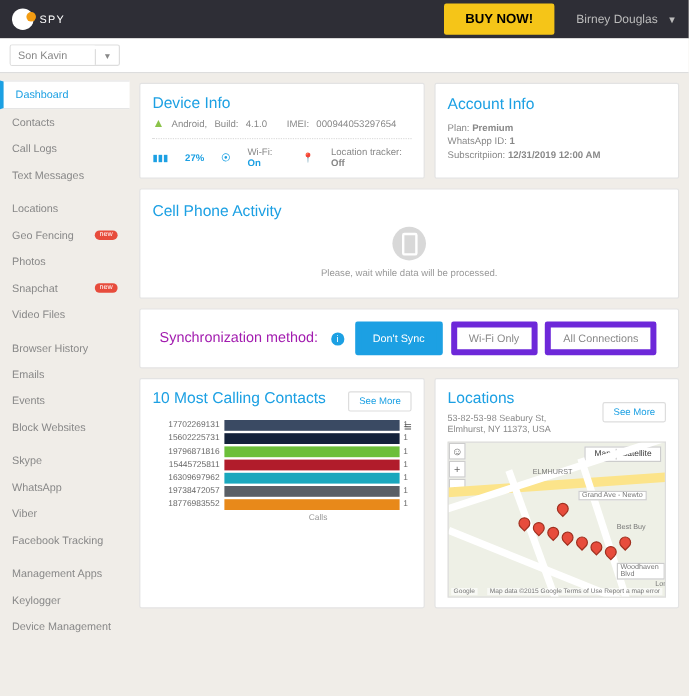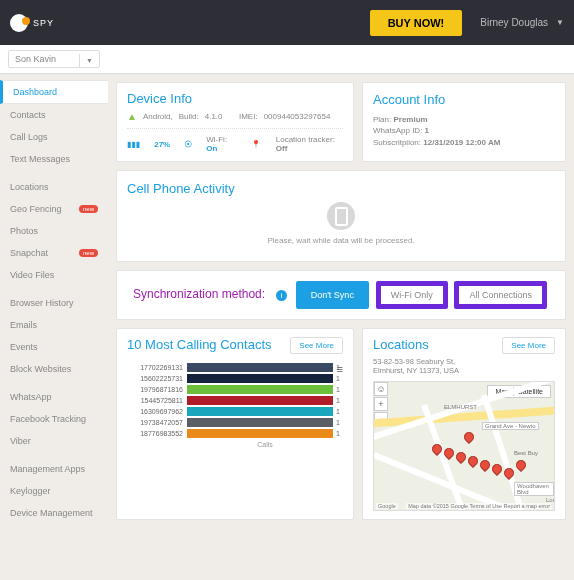--- a/index.html
+++ b/index.html
@@ -1,17 +1,17 @@
 <!DOCTYPE html>
 <html><head>
 <meta charset="utf-8">
 <style>
 *{margin:0;padding:0;box-sizing:border-box;font-family:Arial,sans-serif}
 body{background:#f0ede8;font-size:10px;color:#333;width:574px}
-.topbar{background:#2e2e36;height:45px;display:flex;align-items:center;padding:0 10px}
+.topbar{background:#2e2e36;height:32px;display:flex;align-items:center;padding:0 10px}
 .logo{display:flex;align-items:center}
 .logo-icon{width:18px;height:18px;background:#fff;border-radius:50%;position:relative}
 .logo-icon::after{content:'';position:absolute;top:3px;right:-2px;width:8px;height:8px;background:#f39c12;border-radius:50%}
 .logo-text{color:#fff;font-size:9px;margin-left:5px;letter-spacing:1px}
 .spacer{flex:1}
 .buynow{background:#f5c518;color:#000;font-weight:bold;padding:7px 18px;border:none;border-radius:2px;font-size:11px;cursor:pointer}
 .user{color:#bbb;font-size:10px;margin-left:18px;margin-right:8px}
 .caret{color:#bbb;font-size:8px}
 .subbar{background:#fff;padding:5px 8px;border-bottom:1px solid #ddd}
 .dropdown{display:inline-flex;align-items:flex-end;border:1px solid #ddd;border-radius:2px}
@@ -39,21 +39,21 @@
 .activity{text-align:center;padding:10px 10px 14px}
 .phone-icon{width:28px;height:28px;background:#d8d8d8;border-radius:50%;margin:6px auto;display:flex;align-items:center;justify-content:center}
 .phone-icon::before{content:'';width:9px;height:15px;border:2px solid #fff;border-radius:2px}
 .activity p{font-size:8px;color:#999;margin:2px}
 .sync{text-align:center;padding:10px}
 .sync-label{font-size:12px;color:#a21caf;margin-right:4px}
 .info-icon{display:inline-block;width:11px;height:11px;background:#1ca0e3;color:#fff;border-radius:50%;font-size:8px;line-height:11px;text-align:center;margin:0 4px}
 .btn{padding:4px 10px;font-size:9px;border-radius:2px;border:5px solid #6d28d9;background:#fff;color:#888;cursor:pointer;margin:0 2px}
 .btn.primary{background:#1ca0e3;color:#fff;border-color:#1ca0e3}
 .calls{flex:1}
-.card-head{display:flex;justify-content:space-between;align-items:flex-start}
+.card-head{display:flex;justify-content:space-between;align-items:center}
 .see-more{border:1px solid #ddd;color:#1ca0e3;padding:3px 8px;font-size:8px;border-radius:2px;background:#fff;cursor:pointer}
 .chart{margin-top:6px;position:relative}
 .menu-icon{position:absolute;right:0;top:0;font-size:11px;color:#555;cursor:pointer}
 .bar-row{display:flex;align-items:center;margin:2px 0;font-size:7px}
 .bar-label{width:60px;text-align:right;color:#666;padding-right:4px}
 .bar{height:9px;flex:1}
 .bar-val{width:10px;text-align:left;padding-left:3px;color:#666}
 .chart-x{text-align:center;font-size:7px;color:#999;margin-top:3px;padding-left:60px}
 .loc{width:204px}
 .loc-addr{font-size:7.5px;color:#888;line-height:1.2}
@@ -135,27 +135,30 @@
         </div>
         <div class="nav-item">
           <span>Events</span>
         </div>
         <div class="nav-item">
           <span>Block Websites</span>
         </div>
       </div>
       <div class="nav-group">
         <div class="nav-item">
+          <span>Skype</span>
+        </div>
+        <div class="nav-item">
           <span>WhatsApp</span>
         </div>
         <div class="nav-item">
+          <span>Viber</span>
+        </div>
+        <div class="nav-item">
           <span>Facebook Tracking</span>
-        </div>
-        <div class="nav-item">
-          <span>Viber</span>
         </div>
       </div>
       <div class="nav-group">
         <div class="nav-item">
           <span>Management Apps</span>
         </div>
         <div class="nav-item">
           <span>Keylogger</span>
         </div>
         <div class="nav-item">

